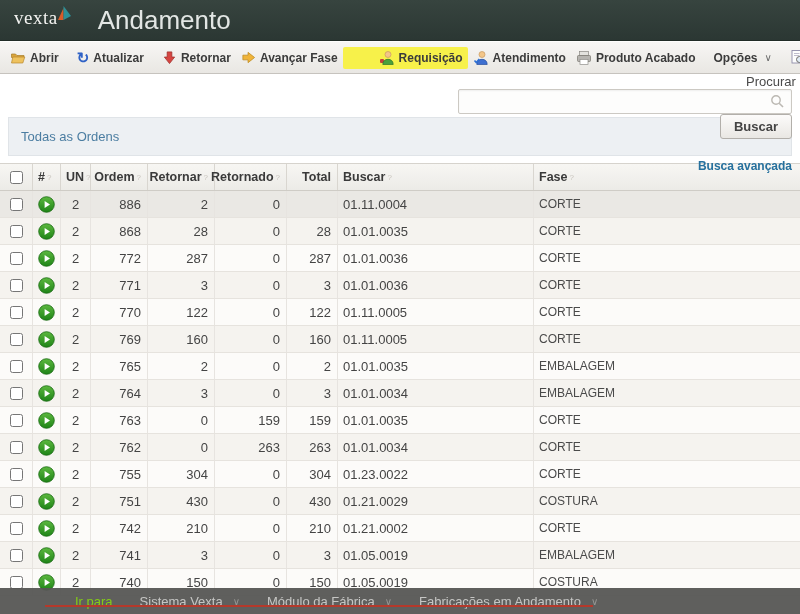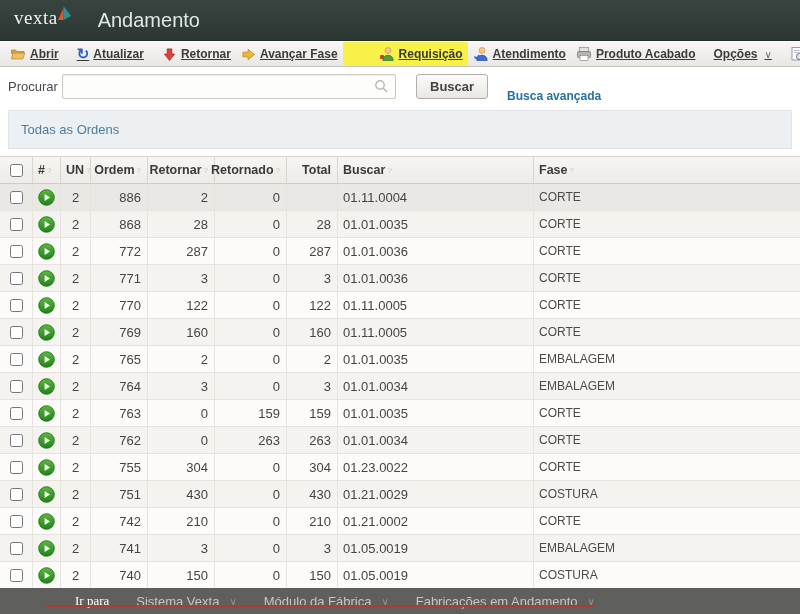--- a/index.html
+++ b/index.html
@@ -5,36 +5,36 @@
   * { margin:0; padding:0; box-sizing:border-box; }
   html,body { width:800px; height:614px; overflow:hidden; }
   body { font-family:"Liberation Sans", sans-serif; background:#fff; position:relative; }
 
   
   .app-header { height:41px; background:linear-gradient(180deg,#37443f,#2b3733);
     border-bottom:1px solid #202b26; display:flex; align-items:center; padding-left:14px; }
   .logo { display:flex; align-items:flex-end; position:relative; }
   .logo-text { font-family:"Liberation Serif", serif; font-size:19px; color:#f3f3f1; letter-spacing:.5px; line-height:1; padding-bottom:7px; }
   .logo-sail { margin-left:-1px; margin-bottom:12px; }
-  .app-title { font-size:20px; color:#e2e6e4; font-weight:400; margin-left:26px; }
+  .app-title { font-size:26px; color:#e2e6e4; font-weight:400; margin-left:26px; }
 
   
-  .toolbar { height:26px; background:linear-gradient(180deg,#f7f6f4,#e9e7e3);
+  .toolbar { height:33px; background:linear-gradient(180deg,#f7f6f4,#e9e7e3);
     border-top:1px solid #fdfdfc; border-bottom:1px solid #c6c3be;
-    display:flex; padding:0 5px; font-size:12px; font-weight:700; color:#3b3b3b;
-    white-space:nowrap; overflow:hidden;text-decoration:underline; }
+    display:flex; align-items:center; padding:0 5px; font-size:12px; font-weight:700; color:#3b3b3b;
+    white-space:nowrap; overflow:hidden; }
   .tb-item { display:flex; align-items:center; gap:4px; padding:3px 5px; border-radius:2px; cursor:pointer; }
   .tb-item svg { flex:0 0 auto; }
   .tb-sep { width:1px; height:20px; background:#ccc9c4; box-shadow:1px 0 0 #fbfaf8; margin:0 4px; }
   .tb-item.hl { background:#f7f14a;padding-left:36px; }
   .chev { font-size:10px; color:#6a6a6a; margin-left:3px; font-weight:400; }
   .refresh-glyph { color:#2f62c6; font-size:15px; font-weight:700; line-height:14px; }
 
   
-  .search-row { height:38px; background:#fff; display:flex; align-items:center; padding:0 8px; font-size:13px; color:#4a4a4a; }
+  .search-row { height:38px; background:#fff; display:flex; align-items:flex-end; padding:0 8px; font-size:13px; color:#4a4a4a;flex-direction:column; }
   .search-label { width:46px; }
   .search-box { position:relative; width:334px; margin-left:8px; }
   .search-box input { width:100%; height:25px; border:1px solid #ccc9c3; border-radius:2px;
     padding:0 26px 0 8px; font:13px "Liberation Sans",sans-serif; color:#333; background:#fdfdfc;
     box-shadow:inset 0 1px 2px rgba(0,0,0,.06); outline:none; }
   .search-box .mag { position:absolute; right:7px; top:5px; }
   .btn-buscar { margin-left:20px; padding:4px 13px; font:700 13px "Liberation Sans",sans-serif; color:#444;
     background:linear-gradient(180deg,#fcfbfa,#e9e7e3); border:1px solid #b2afaa; border-radius:3px; cursor:pointer; }
   .adv-link { margin-left:19px; color:#27719e; font-weight:700; font-size:12px; cursor:pointer; text-decoration:none;margin-top:20px; }
 
@@ -58,21 +58,21 @@
   .trow:nth-child(odd)  { background:#fcfbf9; }
   .trow.r0 { background:#eae8e4; }
   .cell-fase { font-size:12px; color:#4a4a4a; }
   sup.sort { color:#c9c5be; font-size:8px; margin-left:2px; font-weight:400; }
   input[type="checkbox"] { width:13px; height:13px; cursor:pointer; }
   .playbtn { width:17px; height:17px; display:flex; cursor:pointer; }
 
   
   .footer { position:absolute; left:0; right:0; bottom:0; height:26px; background:rgba(86,86,84,.95);
     display:flex; align-items:center; padding-left:75px; gap:27px; font-size:13px; color:#c6c6c4; }
-  .footer .goto { color:#ffffff;font-family:Liberation Serif, serif; }
+  .footer .goto { color:#84cc16; }
   .footer .f-item { display:flex; align-items:center; gap:7px; cursor:pointer; }
   .footer .chev { color:#969694; }
   .footer-underline { position:absolute; left:45px; bottom:7px; width:548px; height:2px; background:#b5392b; }
 </style>
 </head>
 <body>
 
 <svg width="0" height="0" style="position:absolute">
   <defs>
     <linearGradient id="gplay" x1="0" y1="0" x2="0" y2="1">

